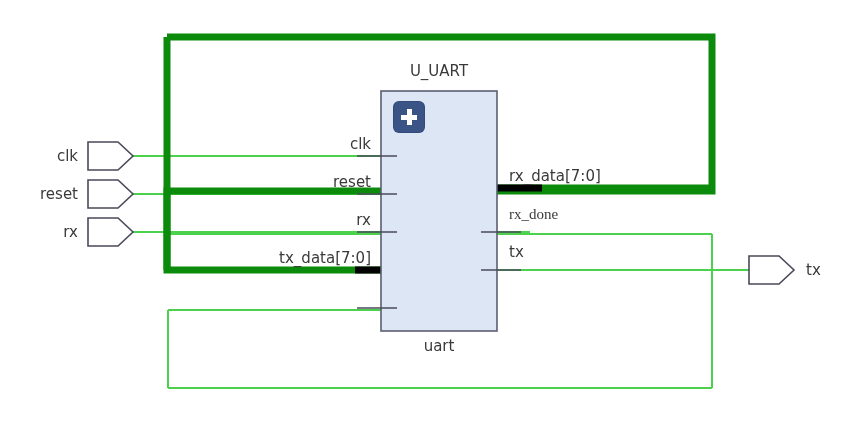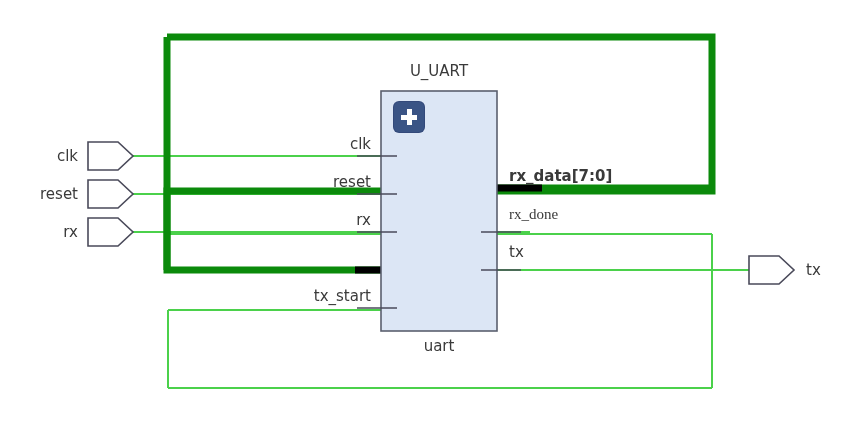--- a/index.html
+++ b/index.html
@@ -126,19 +126,19 @@
 
   <div class="lbl right" style="left:0px; top:149px; width:78px;">clk</div>
   <div class="lbl right" style="left:0px; top:187px; width:78px;">reset</div>
   <div class="lbl right" style="left:0px; top:225px; width:78px;">rx</div>
 
   <div class="lbl" style="left:806px; top:263px;">tx</div>
 
   <div class="lbl right" style="left:160px; top:137px; width:211px;">clk</div>
   <div class="lbl right" style="left:160px; top:175px; width:211px;">reset</div>
   <div class="lbl right" style="left:160px; top:213px; width:211px;">rx</div>
-  <div class="lbl right" style="left:160px; top:289px; width:211px;">tx_start</div>
+  <div class="lbl right" style="left:160px; top:251px; width:211px;">tx_data[7:0]</div>
 
-  <div class="lbl" style="left:509px; top:169px;font-weight:bold;">rx_data[7:0]</div>
+  <div class="lbl" style="left:509px; top:169px;">rx_data[7:0]</div>
   <div class="lbl" style="left:509px; top:207px;font-family:Liberation Serif, serif;">rx_done</div>
   <div class="lbl" style="left:509px; top:245px;">tx</div>
 
 </div>
 
 </body></html>

